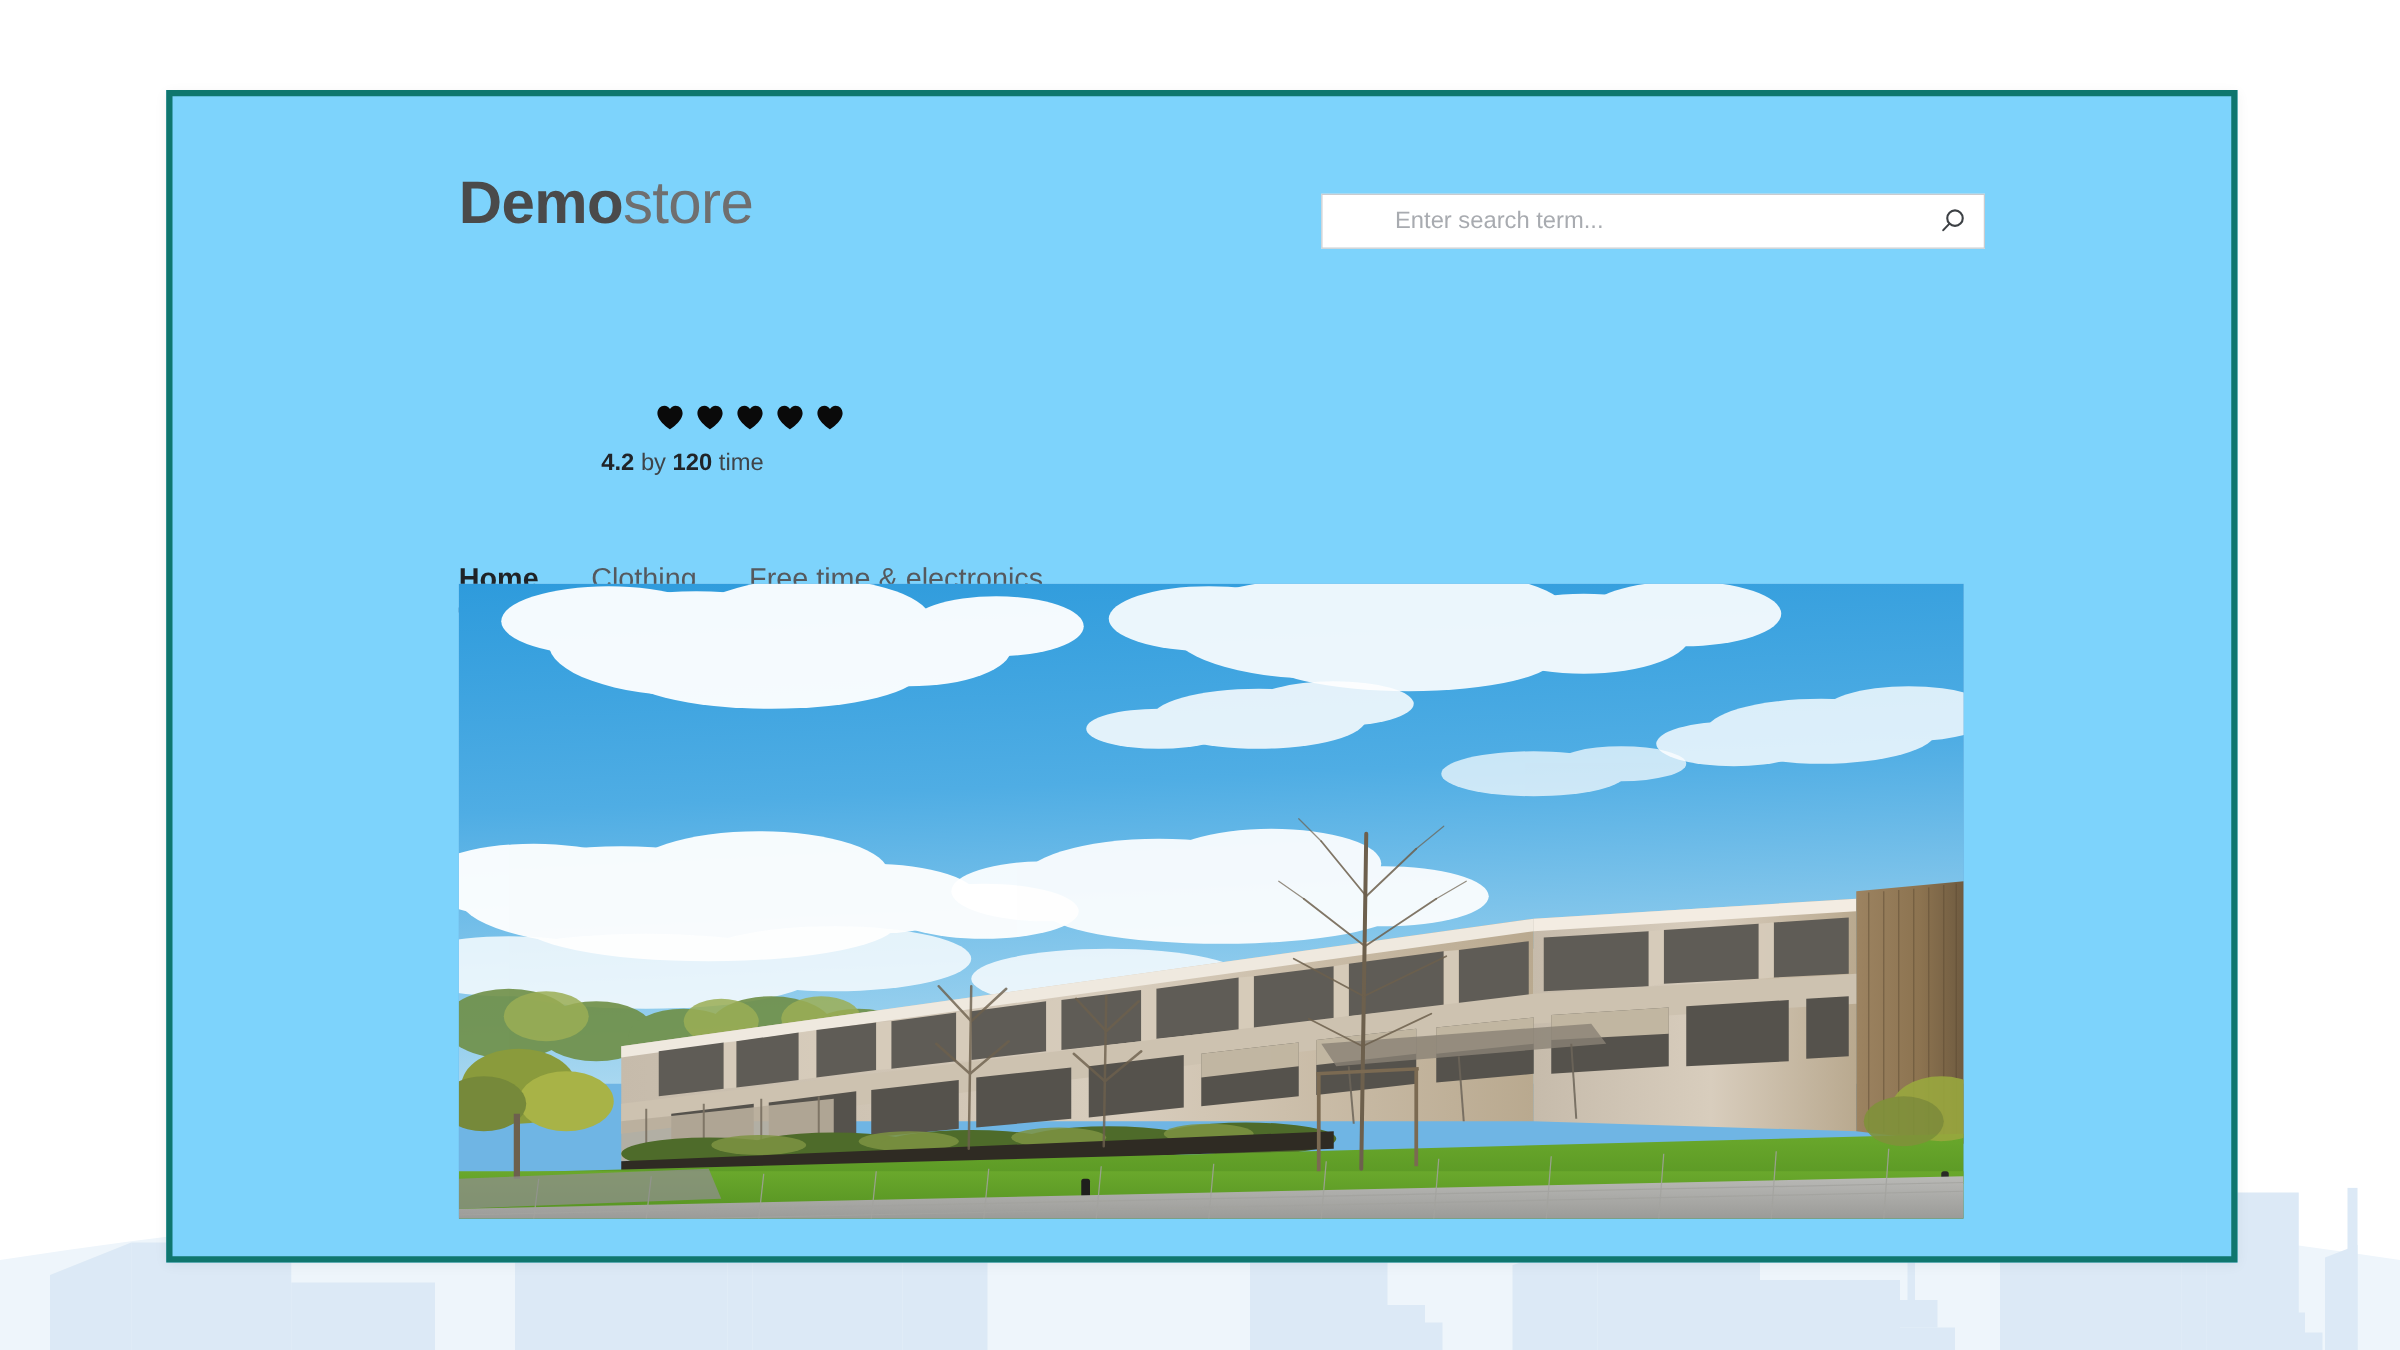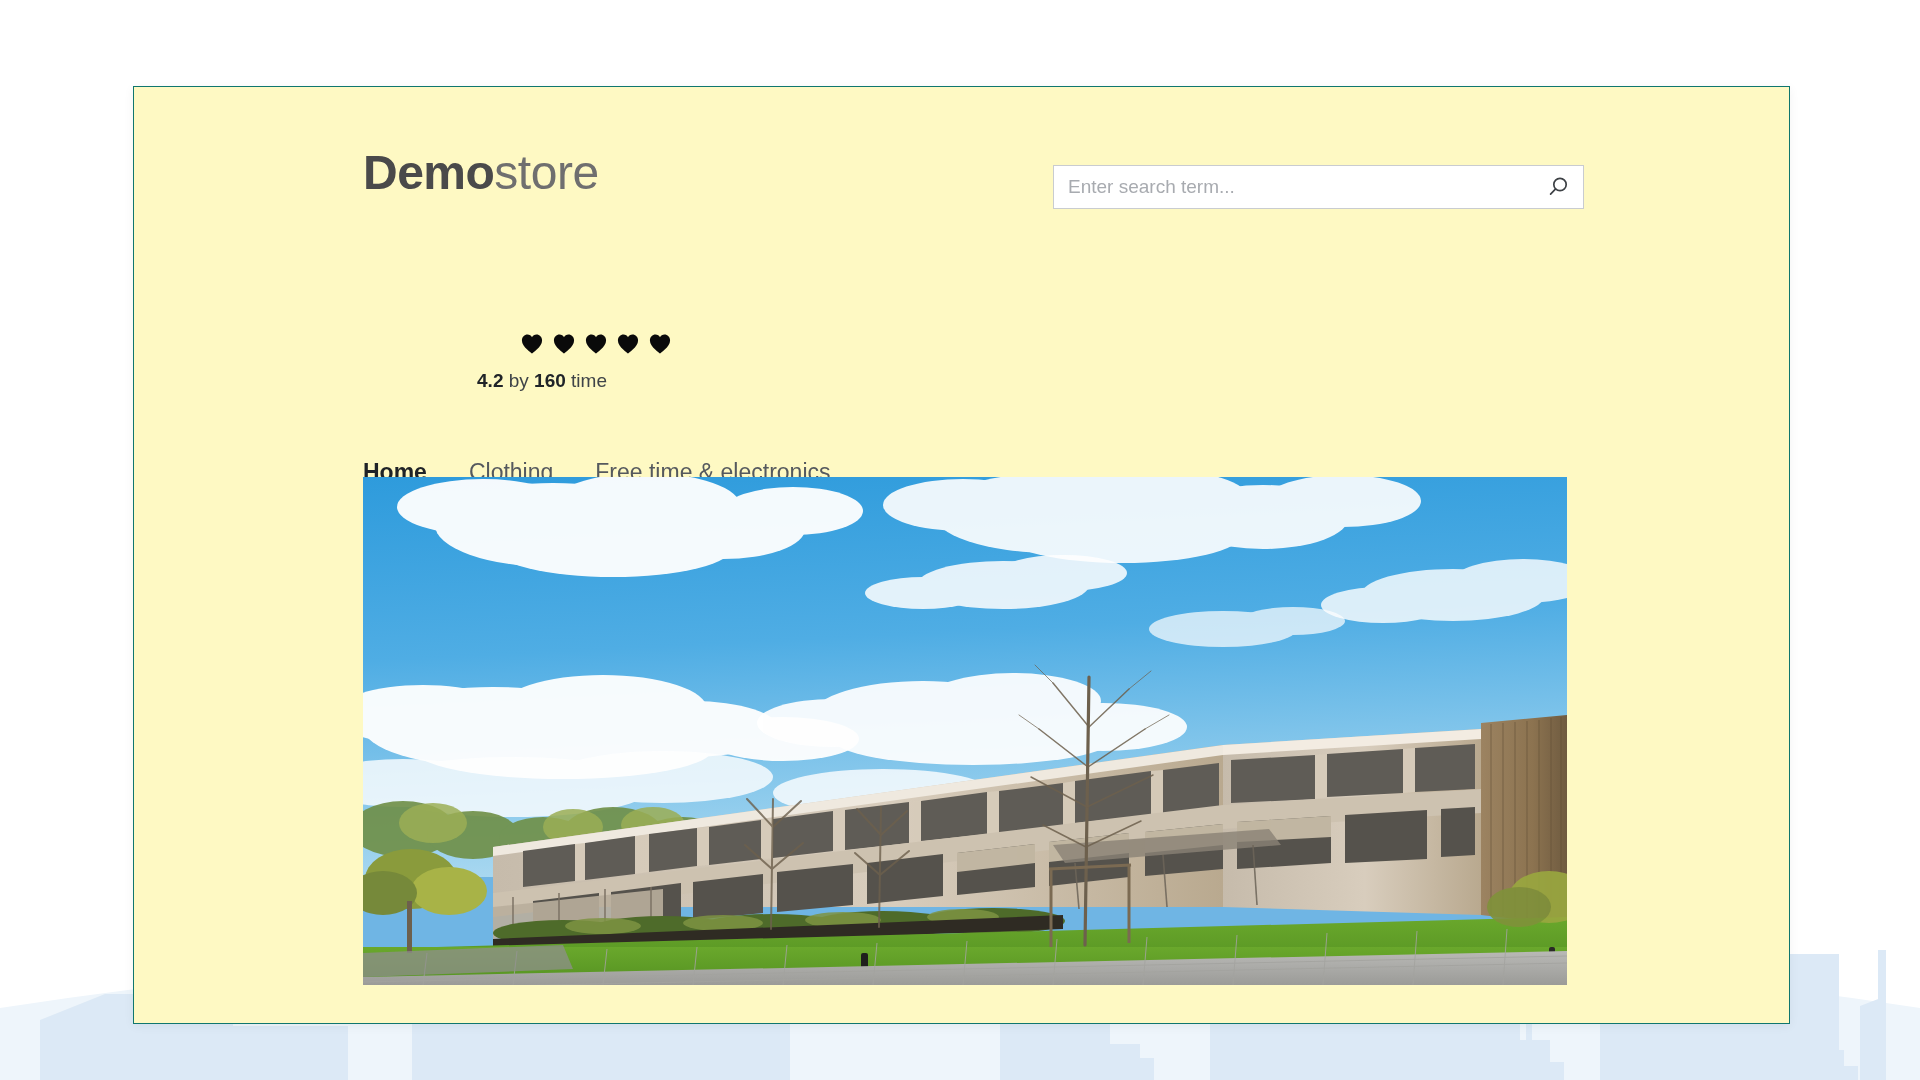--- a/index.html
+++ b/index.html
@@ -28,25 +28,25 @@
     height: 130px;
     overflow: hidden;
     pointer-events: none;
   }
   .skyline-svg { display: block; width: 1920px; height: 130px; }
 
   
   .card {
     position: absolute;
     left: 133px;
-    top: 86px;
+    top: 72px;
     width: 1657px;
     height: 938px;
-    background: #fef9c3;
-    border: 1px solid #0f766e;
+    background: #7dd3fc;
+    border: 5px solid #0f766e;
     box-shadow: 0 2px 10px rgba(0,0,0,0.055);
     z-index: 5;
   }
 
   
   .header-row {
     position: absolute;
     left: 0;
     top: 0;
     width: 100%;
@@ -69,20 +69,21 @@
   .search-box {
     position: absolute;
     left: 919px;
     top: 78px;
     width: 531px;
     height: 44px;
     border: 1px solid #c9ccd0;
     background: #ffffff;
     display: flex;
     align-items: center;
+    padding-left: 44px;
   }
   .search-input {
     flex: 1 1 auto;
     height: 100%;
     border: 0;
     outline: none;
     background: transparent;
     padding: 0 14px 0 14px;
     font-family: "Liberation Sans", sans-serif;
     font-size: 19px;
@@ -246,21 +247,21 @@
           <path d="M12 21.3 C12 21.3 1 14.2 1 7.2 C1 3.4 3.8 0.7 7.1 0.7 C9.3 0.7 11 1.9 12 3.6 C13 1.9 14.7 0.7 16.9 0.7 C20.2 0.7 23 3.4 23 7.2 C23 14.2 12 21.3 12 21.3 Z" fill="#0a0a0a"></path>
         </svg>
         <svg class="heart" viewBox="0 0 24 22">
           <path d="M12 21.3 C12 21.3 1 14.2 1 7.2 C1 3.4 3.8 0.7 7.1 0.7 C9.3 0.7 11 1.9 12 3.6 C13 1.9 14.7 0.7 16.9 0.7 C20.2 0.7 23 3.4 23 7.2 C23 14.2 12 21.3 12 21.3 Z" fill="#0a0a0a"></path>
         </svg>
         <svg class="heart" viewBox="0 0 24 22">
           <path d="M12 21.3 C12 21.3 1 14.2 1 7.2 C1 3.4 3.8 0.7 7.1 0.7 C9.3 0.7 11 1.9 12 3.6 C13 1.9 14.7 0.7 16.9 0.7 C20.2 0.7 23 3.4 23 7.2 C23 14.2 12 21.3 12 21.3 Z" fill="#0a0a0a"></path>
         </svg>
       </div>
       <div class="rating-text">
-        <b>4.2</b><span> by </span><b>160</b><span> time</span>
+        <b>4.2</b><span> by </span><b>120</b><span> time</span>
       </div>
     </div>
 
     <nav class="nav">
       <a class="nav-item active" href="#">Home</a>
       <a class="nav-item" href="#">Clothing</a>
       <a class="nav-item" href="#">Free time &amp; electronics</a>
     </nav>
 
     <div class="hero">

